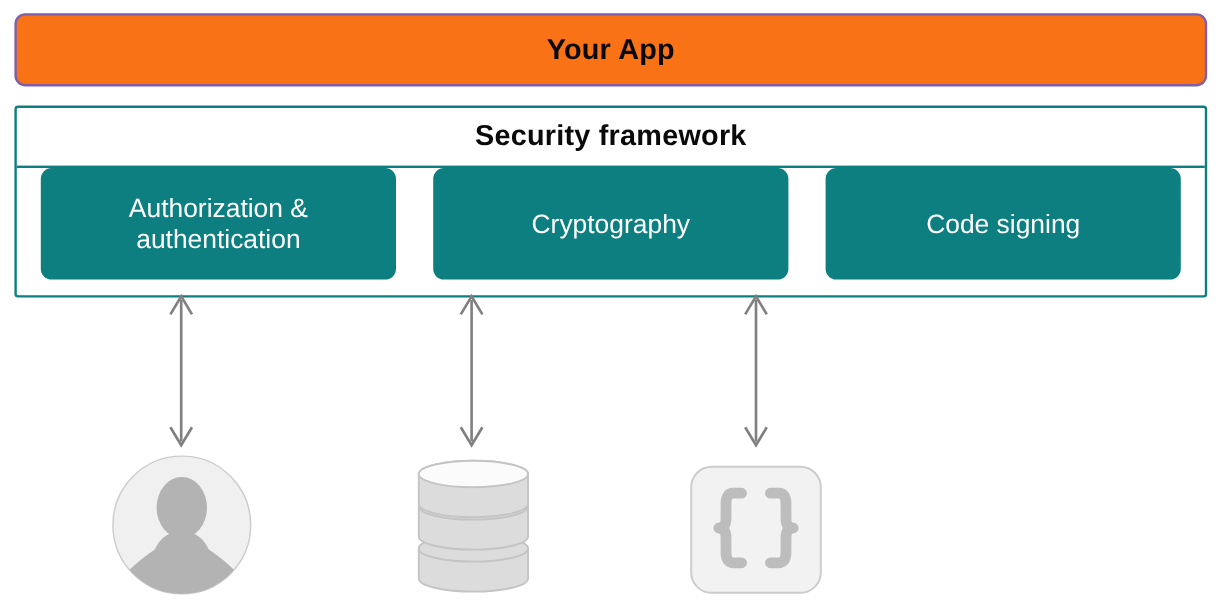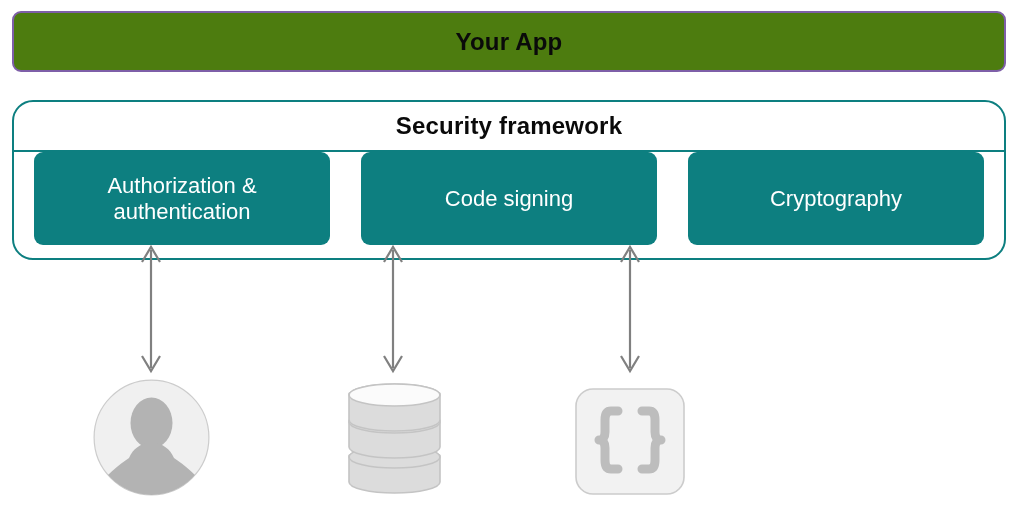--- a/index.html
+++ b/index.html
@@ -19,45 +19,45 @@
   }
 
   
   .app-box {
     position: absolute;
     left: 12px;
     top: 11px;
     width: 994px;
     height: 61px;
     box-sizing: border-box;
-    background: #4d7c0f;
+    background: #f97316;
     border: 2px solid #7e5fa8;
     border-radius: 9px;
     display: flex;
     align-items: center;
     justify-content: center;
   }
   .app-box-title {
     font-size: 24px;
     font-weight: bold;
     color: #0a0a0a;
     letter-spacing: 0.2px;
   }
 
   
   .framework-box {
     position: absolute;
     left: 12px;
-    top: 100px;
+    top: 88px;
     width: 994px;
     height: 160px;
     box-sizing: border-box;
     background: #ffffff;
     border: 2px solid #0d7f80;
-    border-radius: 21px;
+    border-radius: 3px;
   }
   .framework-title-row {
     position: absolute;
     left: 0;
     top: 0;
     right: 0;
     height: 48px;
     display: flex;
     align-items: center;
     justify-content: center;
@@ -127,24 +127,24 @@
 
   <div class="framework-box">
     <div class="framework-title-row">
       <span class="framework-title">Security framework</span>
     </div>
     <div class="capability-row">
       <div class="capability">
         <span>Authorization &amp; authentication</span>
       </div>
       <div class="capability">
-        <span>Code signing</span>
+        <span>Cryptography</span>
       </div>
       <div class="capability">
-        <span>Cryptography</span>
+        <span>Code signing</span>
       </div>
     </div>
   </div>
 
   <div class="arrow" id="arrow-1">
     <svg viewBox="0 0 26 130" width="26" height="130">
       <g stroke="#808080" stroke-width="2.2" fill="none" stroke-linecap="butt">
         <line x1="13" y1="6" x2="13" y2="124"></line>
         <polyline points="4,18 13,3 22,18"></polyline>
         <polyline points="4,112 13,127 22,112"></polyline>

